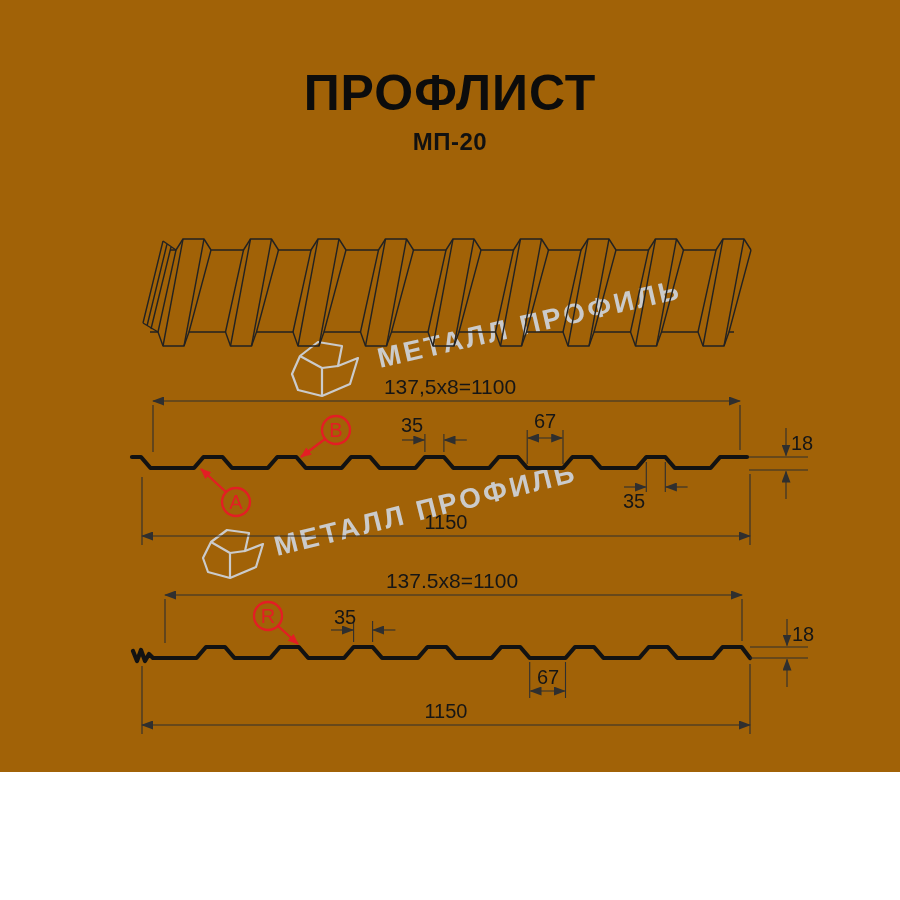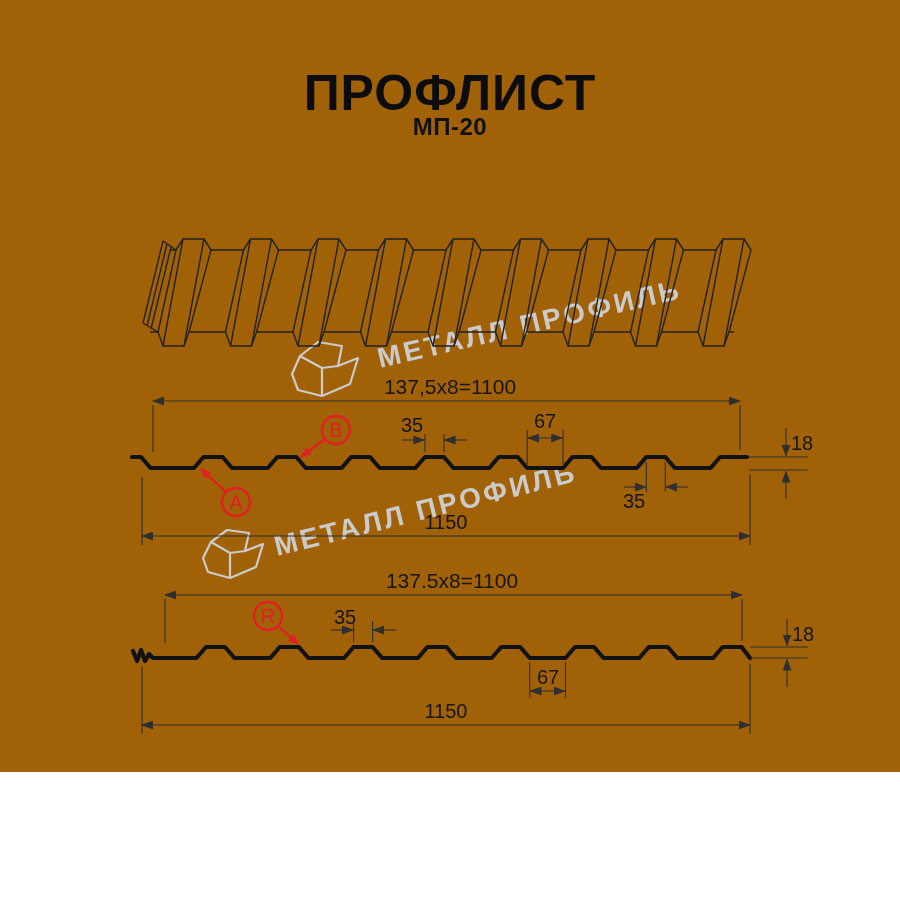--- a/index.html
+++ b/index.html
@@ -5,21 +5,21 @@
   html,body{margin:0;padding:0;background:#ffffff;}
   .canvas{
     position:relative;width:900px;height:772px;background:#a16207;overflow:hidden;
     font-family:"Liberation Sans", sans-serif;
   }
   .title{
     position:absolute;left:0;top:64px;width:900px;text-align:center;
     font-size:50px;font-weight:800;letter-spacing:1px;color:#0c0c0c;
   }
   .subtitle{
-    position:absolute;left:0;top:113px;width:900px;text-align:center;
+    position:absolute;left:0;top:128px;width:900px;text-align:center;
     font-size:24px;font-weight:600;letter-spacing:0.5px;color:#111;
   }
   .footer-note{
     position:absolute;left:0;top:798px;width:900px;text-align:center;
     font-size:24px;font-weight:600;letter-spacing:0.6px;color:#1d1d1d;
   }
   svg{position:absolute;left:0;top:0;}
   .dim{stroke:#2f2f2f;stroke-width:1.1;fill:none;}
   .dimtxt{font-family:"Liberation Sans",sans-serif;font-size:20px;fill:#161616;}
   .formula{font-family:"Liberation Sans",sans-serif;font-size:21px;fill:#161616;}

